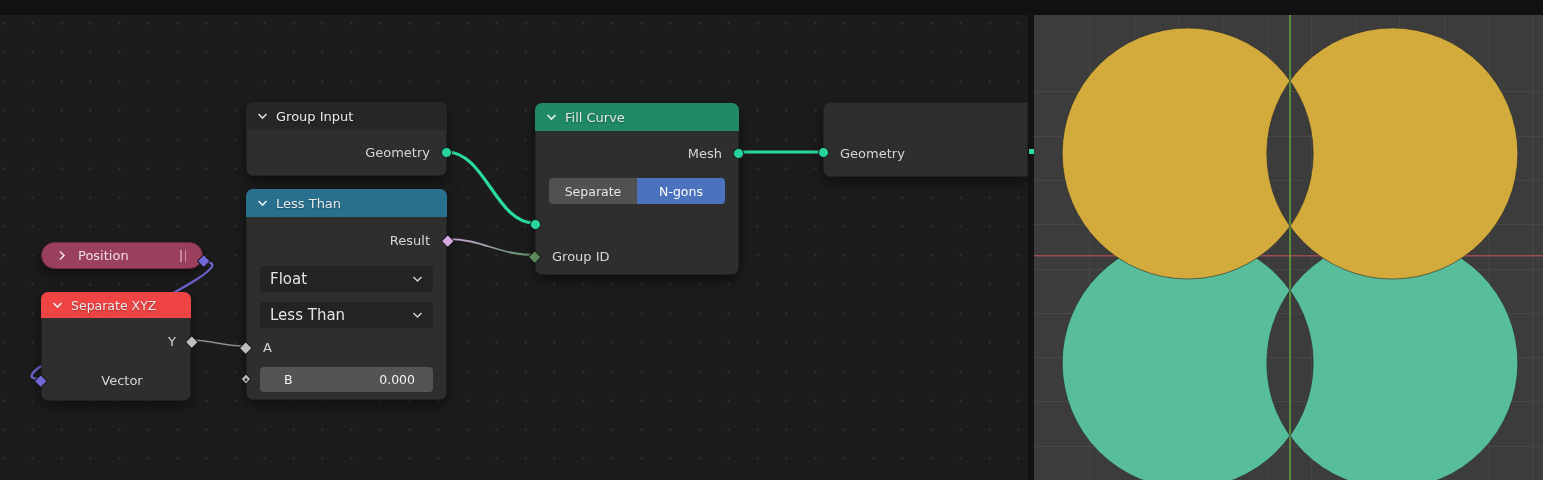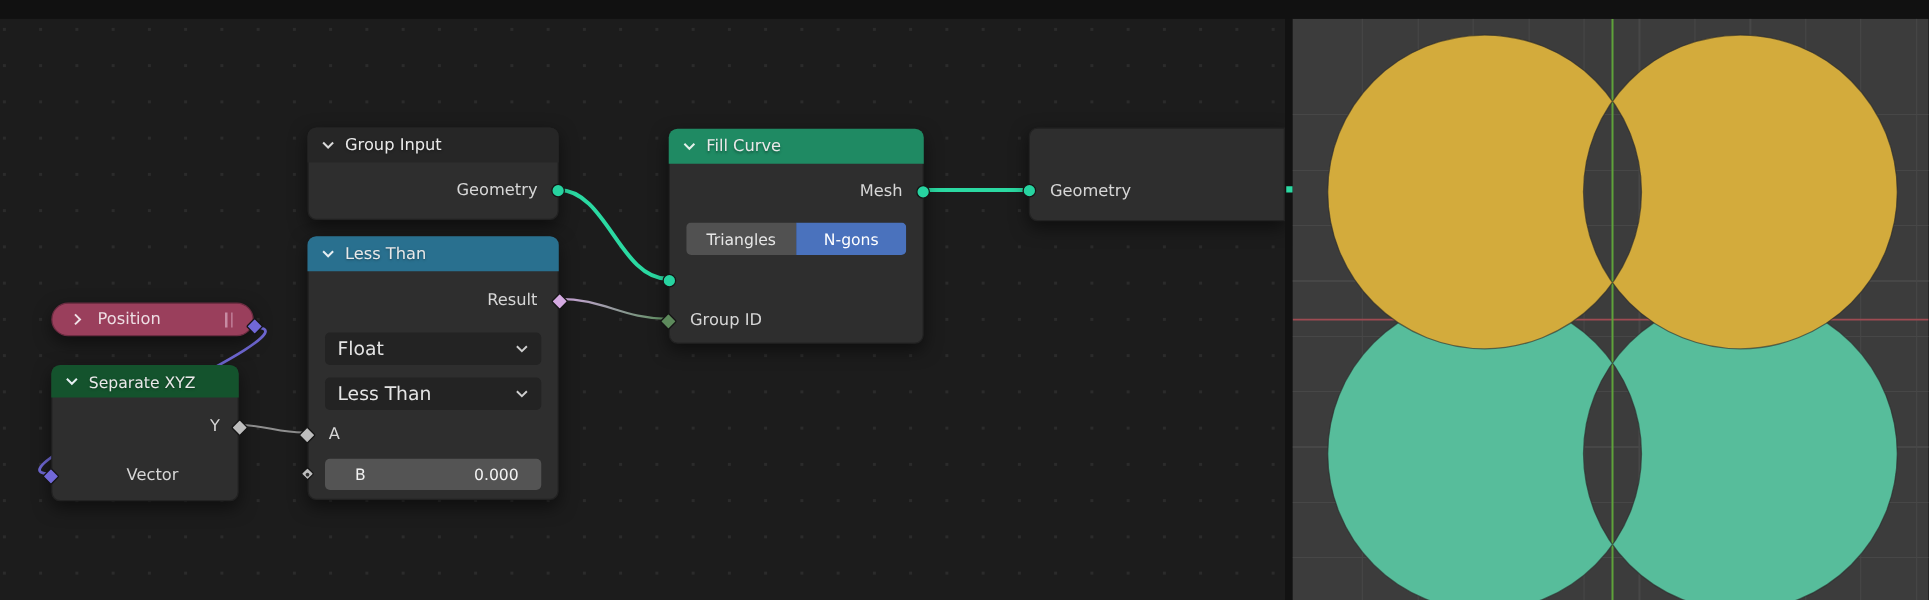--- a/index.html
+++ b/index.html
@@ -14,21 +14,21 @@
   .wires{position:absolute;left:0;top:0;z-index:1;pointer-events:none;}
   
   .node{position:absolute;z-index:2;background:#2e2e2e;border-radius:7px;
         box-shadow:0 5px 14px rgba(0,0,0,.5);border:1px solid #222;
         box-sizing:border-box;color:#d6d6d6;font-size:13px;}
   .nhead{position:absolute;left:-1px;right:-1px;top:-1px;height:28px;border-radius:7px 7px 0 0;
          display:flex;align-items:center;gap:8px;padding:0 11px;box-sizing:border-box;
          color:#e9e9e9;text-shadow:0 1px 2px rgba(0,0,0,.35);}
   .hd-io{background:#262626;}
   .hd-lt{background:#29708f;}
-  .hd-sx{background:#14532d;}
+  .hd-sx{background:#ef4444;}
   .hd-fc{background:#1f8a63;}
   .chev{display:inline-flex;width:11px;height:8px;align-items:center;}
   .row{position:absolute;height:26px;display:flex;align-items:center;box-sizing:border-box;}
   .row.r{justify-content:flex-end;padding-right:16px;}
   .row.l{padding-left:16px;}
   .socket{position:absolute;z-index:3;box-sizing:border-box;}
   .s-circle{width:11px;height:11px;border-radius:50%;background:#27d3a0;border:1px solid #151515;}
   .s-diam{width:9.5px;height:9.5px;transform:rotate(45deg);border:1px solid #151515;border-radius:1.5px;}
   .s-dot{position:absolute;left:50%;top:50%;width:3px;height:3px;margin:-1.5px 0 0 -1.5px;
          background:#2e2e2e;border-radius:50%;}
@@ -180,21 +180,21 @@
             <path d="M1.5 2l4 4 4-4" fill="none" stroke="#e2f0ea" stroke-width="1.6"></path>
           </svg>
         </span>
       <span class="lbl">Fill Curve</span>
     </div>
     <div class="row r" style="left:8px;right:0;top:36px;">
       <span class="lbl">Mesh</span>
     </div>
     <span class="socket s-circle" style="right:-6px;top:43.5px;"></span>
     <div class="segbtns">
-      <span class="seg off">Triangles</span>
+      <span class="seg off">Separate</span>
       <span class="seg on">N-gons</span>
     </div>
     <span class="socket s-circle" style="left:-6px;top:114.5px;"></span>
     <div class="row l" style="left:0;right:0;top:139px;">
       <span class="lbl">Group ID</span>
     </div>
     <span class="socket s-diam" style="left:-6px;top:147.5px;background:#5d8a5c;"></span>
   </div>
 
   <div class="node" style="left:823px;top:87px;width:205px;height:75px;border-radius:7px 0 0 7px;">

